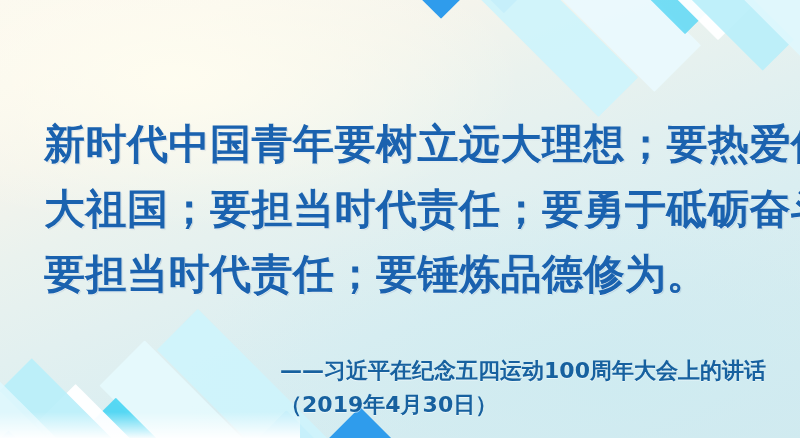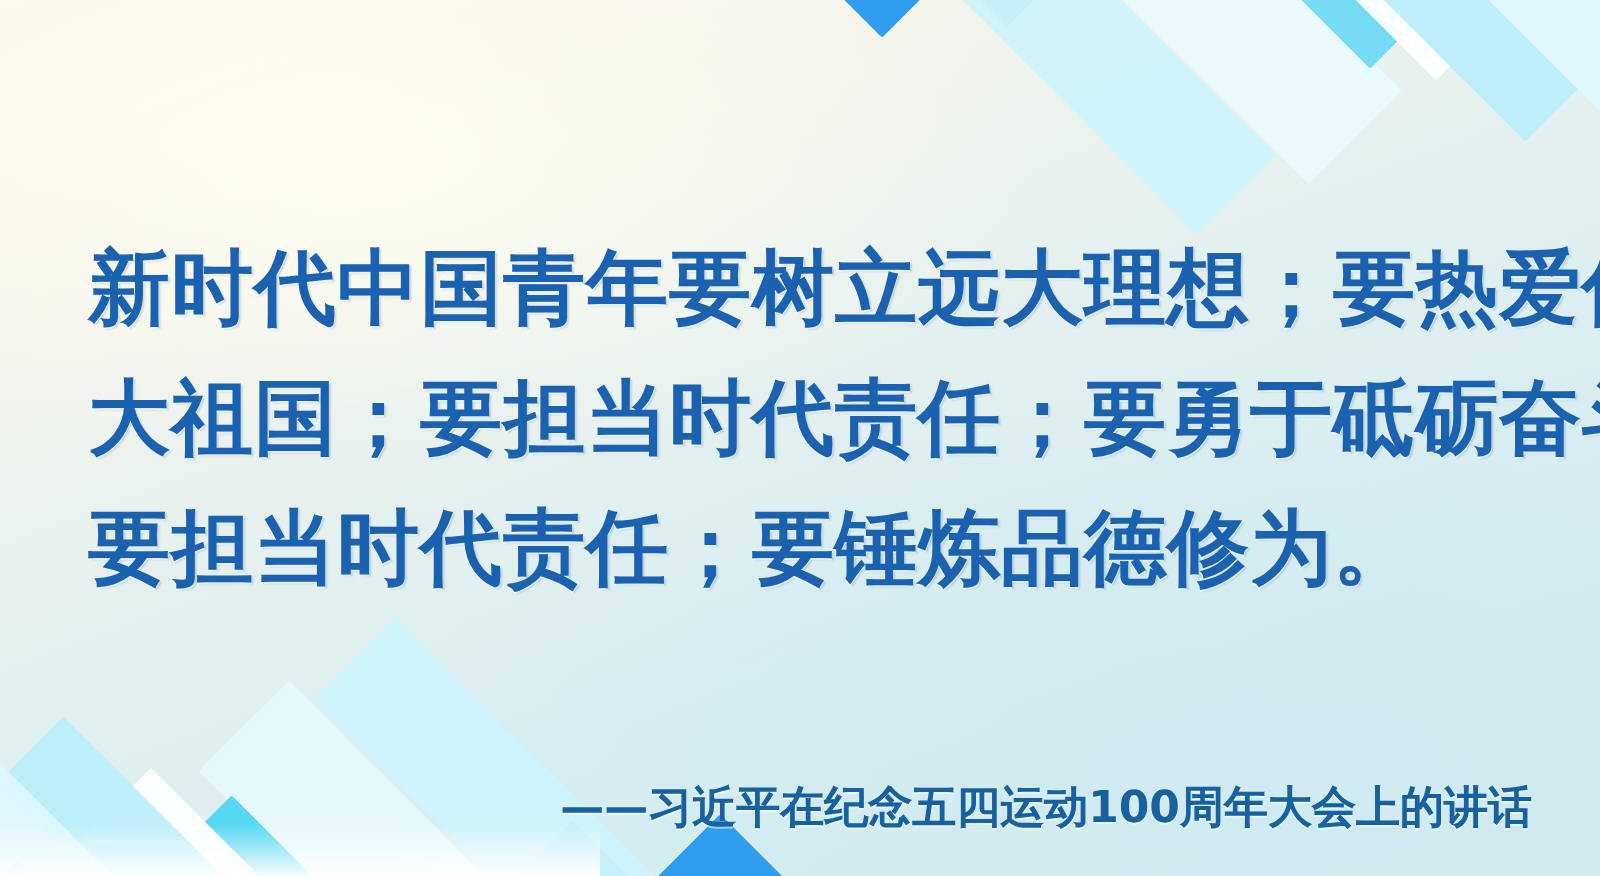--- a/index.html
+++ b/index.html
@@ -139,15 +139,16 @@
   <div class="bottom-fade"></div>
 
   <div class="quote">
     <div class="quote-line">新时代中国青年要树立远大理想；要热爱伟</div>
     <div class="quote-line">大祖国；要担当时代责任；要勇于砥砺奋斗；</div>
     <div class="quote-line">要担当时代责任；要锤炼品德修为。</div>
   </div>
 
   <div class="attribution">
     <div class="attr-line">——习近平在纪念五四运动100周年大会上的讲话</div>
+    <div class="attr-line">（2019年4月30日）</div>
   </div>
 
 </div>
 
 </body></html>

